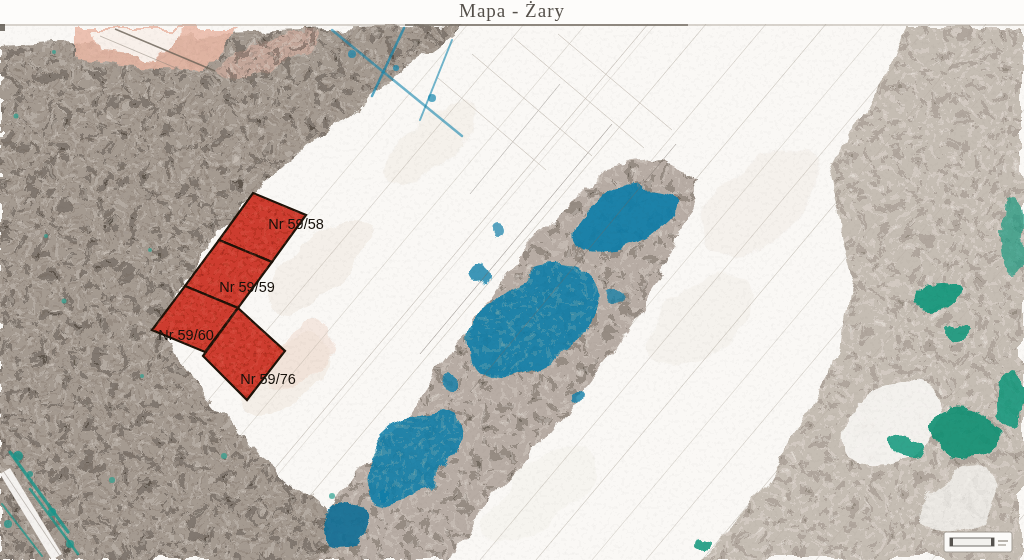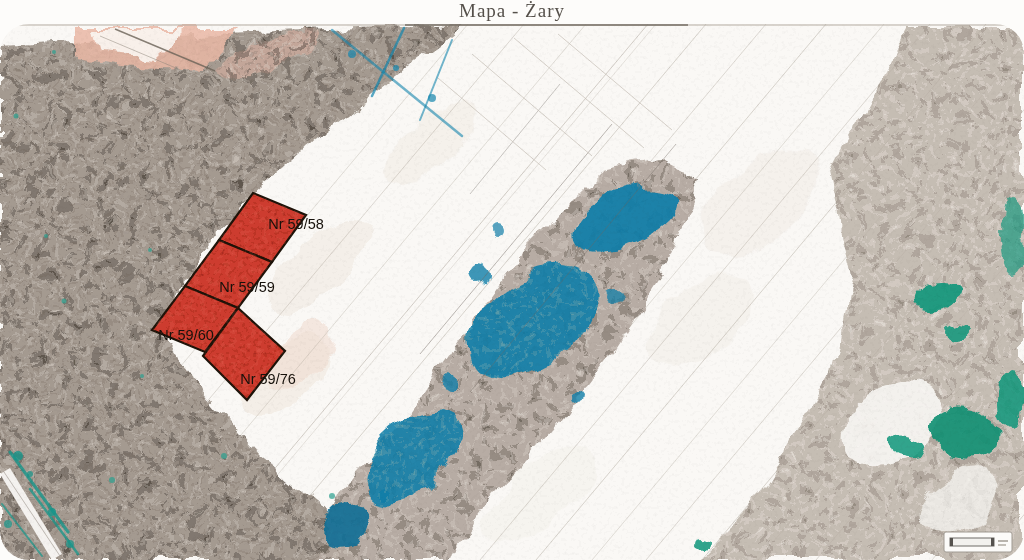--- a/index.html
+++ b/index.html
@@ -2,21 +2,21 @@
 <html><head>
 <meta charset="utf-8">
 <style>
   html,body{margin:0;padding:0;background:#ffffff;}
   .page{position:relative;width:1024px;height:560px;background:#fdfcfa;overflow:hidden;
         font-family:"Liberation Sans",sans-serif;}
   .title-bar{position:absolute;top:0;left:0;width:100%;height:24px;text-align:center;
              box-sizing:border-box;}
   .map-title{font-family:"Liberation Serif",serif;font-size:19px;color:#55504a;
              letter-spacing:1px;line-height:21px;}
-  .map-frame{position:absolute;top:24px;left:0;width:1024px;height:536px;overflow:hidden;border-radius:29px;}
+  .map-frame{position:absolute;top:24px;left:0;width:1024px;height:536px;overflow:hidden;}
   svg{display:block}
   .parcel-label{font-family:"Liberation Sans",sans-serif;font-size:14.5px;fill:#17120c;text-anchor:middle;}
 </style>
 <title>Mapa - Żary</title></head>
 <body>
 
 <div class="page">
   <div class="title-bar">
     <span class="map-title">Mapa - Żary</span>
   </div>

